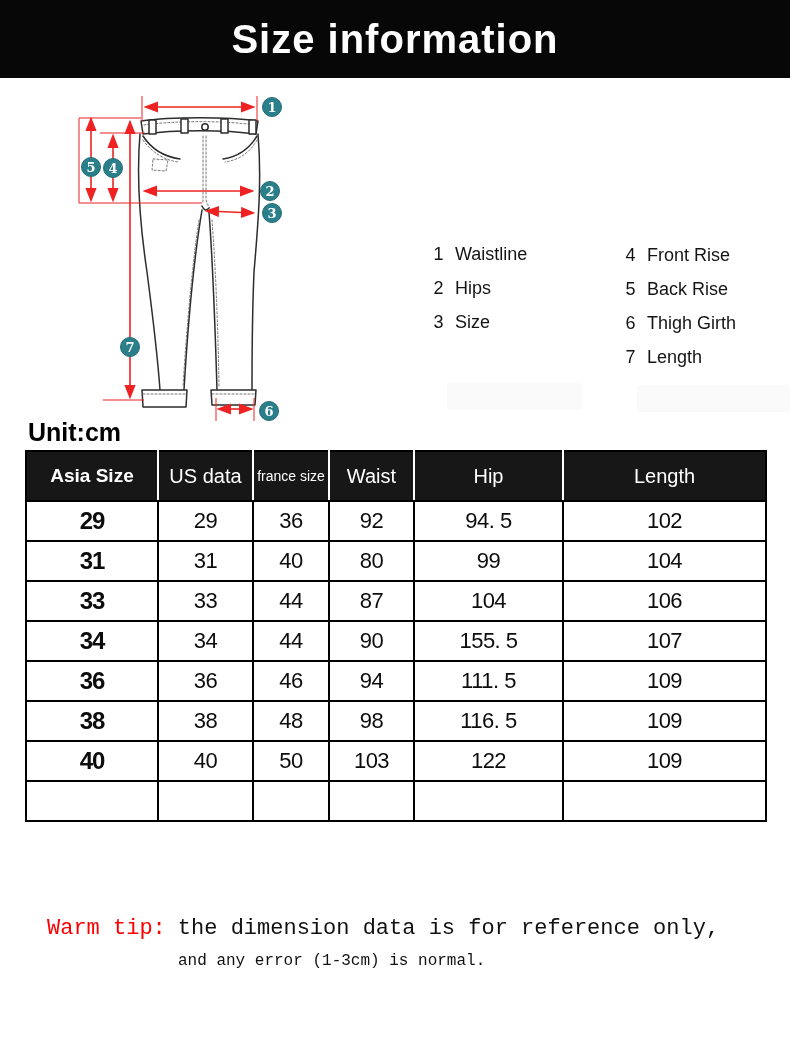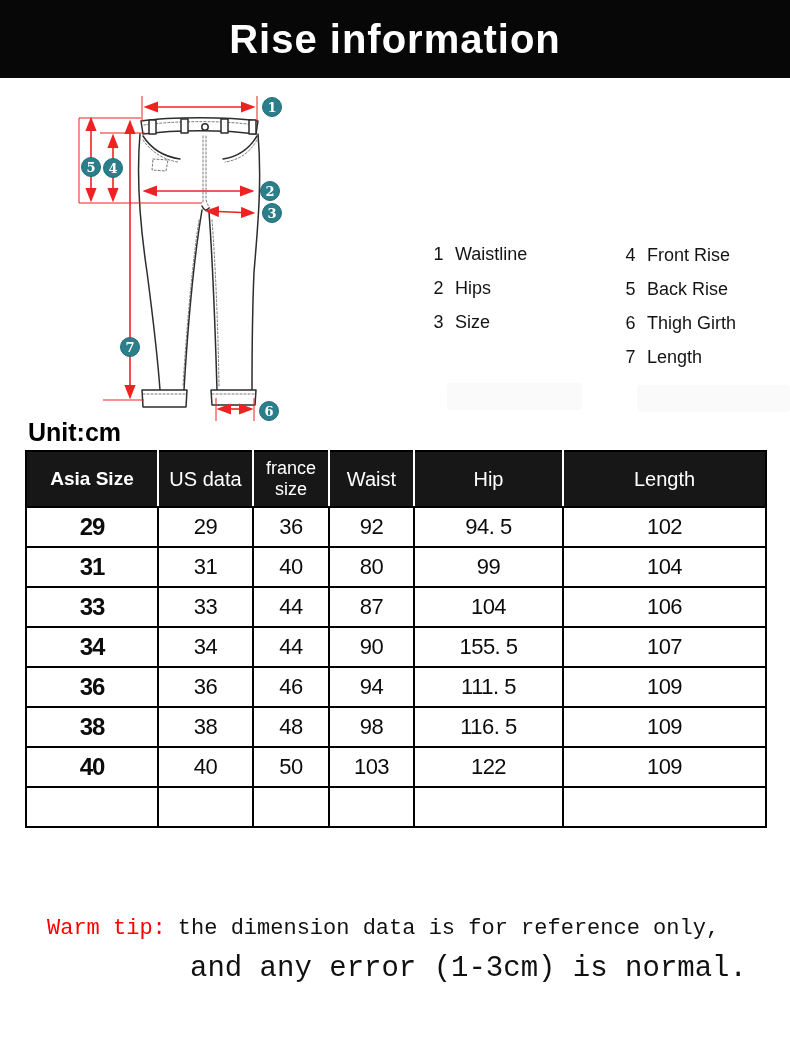--- a/index.html
+++ b/index.html
@@ -35,46 +35,46 @@
   .unit-label { position:absolute; left:28px; top:418px; font-size:25px; font-weight:600; color:#000; }
 
   
   .size-table {
     position:absolute; left:25px; top:450px; width:740px;
     border-collapse:collapse; table-layout:fixed;
   }
   .size-table th, .size-table td {
     border:2px solid #000; text-align:center; vertical-align:middle; padding:0; overflow:hidden;
   }
-  .size-table thead tr { height:56px; }
+  .size-table thead tr { height:50px; }
   .size-table thead th {
     background:#171717; color:#fff; font-size:20px; font-weight:400;
     border:2px solid #ffffff; border-top-color:#000; border-bottom-color:#000;
   }
   .size-table thead th:first-child { border-left-color:#000; font-weight:bold; font-size:19px; }
   .size-table thead th:last-child  { border-right-color:#000; }
-  .size-table thead th.small { font-size:18px;margin-top:38px; }
+  .size-table thead th.small { font-size:14px;margin-top:38px; }
   .size-table tbody tr { height:40px; background:#fff; }
   .size-table tbody td { font-size:22px; color:#0c0c0c; letter-spacing:-0.5px; }
   .size-table tbody td.asia { font-size:24px; font-weight:bold; letter-spacing:-1px; }
 
   
   .warm-tip { position:absolute; left:0; top:916px; width:790px;
     font-family:"Liberation Mono","DejaVu Sans Mono",monospace; color:#111; }
   .tip-line1 { position:absolute; left:47px; top:0; white-space:nowrap; font-size:22px; }
   .tip-line1 .tip-label { color:#fe0000; margin-right:12px; }
-  .tip-line2 { position:absolute; left:178px; top:36px; white-space:nowrap; font-size:29px;margin-left:12px; }
+  .tip-line2 { position:absolute; left:178px; top:36px; white-space:nowrap; font-size:16px; }
 </style>
 </head>
 <body>
 
 <div class="page">
 
   <div class="title-bar">
-    <h1>Rise information</h1>
+    <h1>Size information</h1>
   </div>
 
   <svg class="diagram-svg" viewBox="60 85 240 350">
     <defs>
       <marker id="ah" markerWidth="9" markerHeight="7" refX="7.5" refY="3.5" orient="auto-start-reverse">
         <path d="M0,0 L9,3.5 L0,7 Z" fill="#ee2222"></path>
       </marker>
     </defs>
 
     <g stroke="#2d2d2d" stroke-width="1.5" fill="none" stroke-linejoin="round" stroke-linecap="round">

